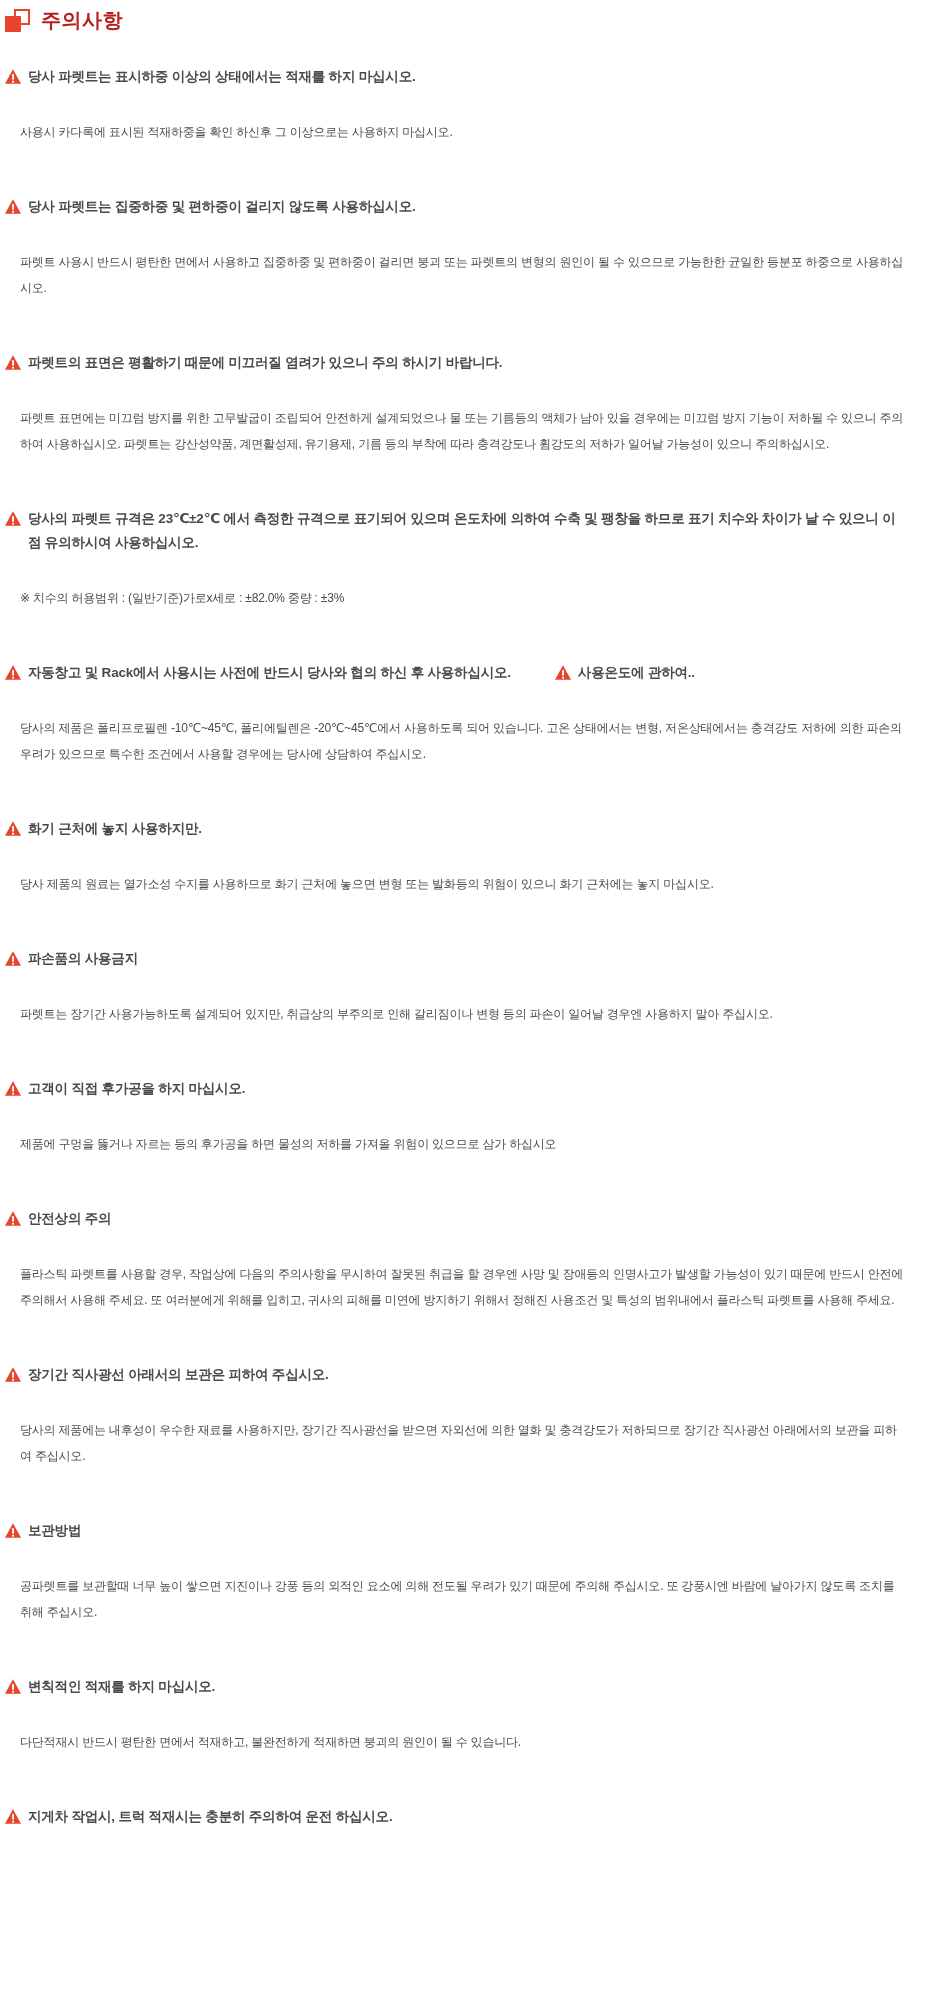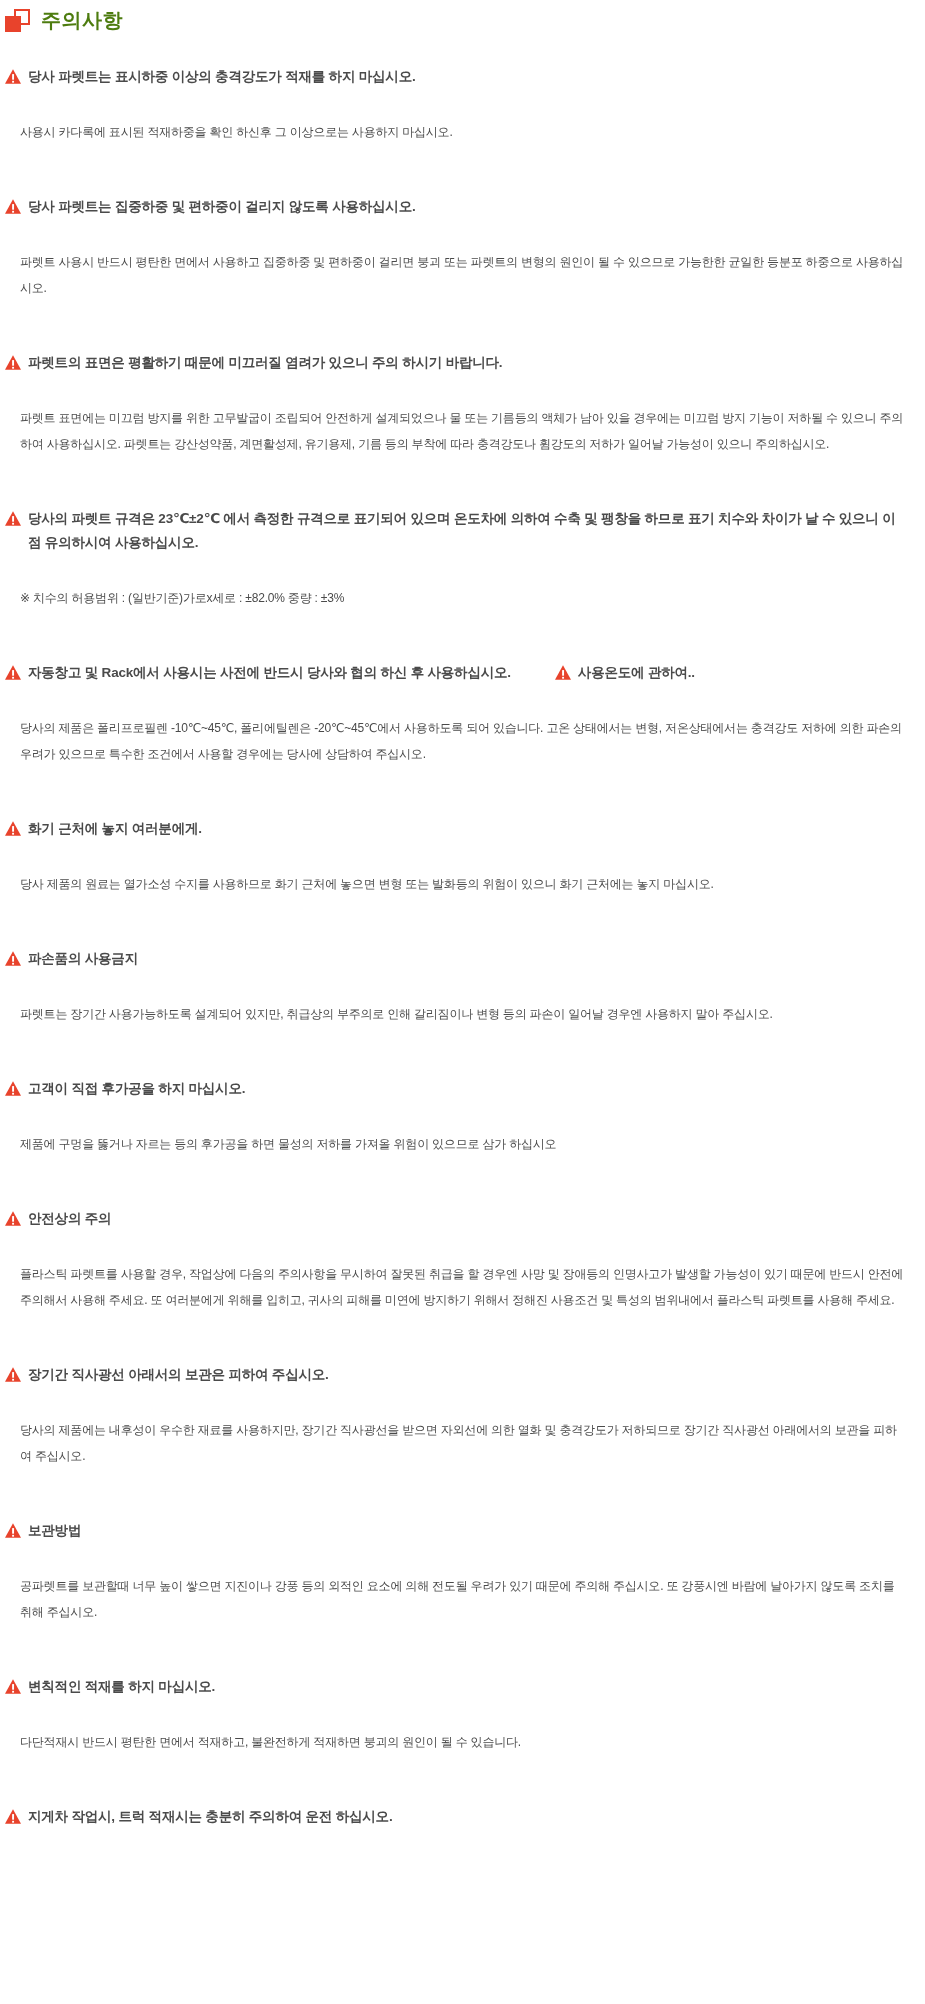--- a/index.html
+++ b/index.html
@@ -39,21 +39,21 @@
   }
   .title-icon .sq-front {
     position: absolute;
     bottom: 0; left: 0;
     width: 16px; height: 16px;
     background: #e8432c;
   }
   .page-title {
     font-size: 20px;
     font-weight: bold;
-    color: #4d7c0f;
+    color: #b91c1c;
     letter-spacing: 0.5px;
   }
   
   .section { }
   .sec-head {
     display: flex;
     align-items: flex-start;
     margin-bottom: 30px;
     line-height: 24px;
   }
@@ -96,21 +96,21 @@
   <div id="sections">
       <div class="section">
         <div class="sec-head">
           <span class="warning-tri">
             <svg viewBox="0 0 20 18" xmlns="http://www.w3.org/2000/svg">
               <path d="M10 0 L20 18 L0 18 Z" fill="#e8432c"></path>
               <rect x="8.9" y="6" width="2.4" height="7" fill="#ffffff"></rect>
               <rect x="8.9" y="14.4" width="2.4" height="2.3" fill="#ffffff"></rect>
             </svg>
           </span>
-          <span class="head-text">당사 파렛트는 표시하중 이상의 충격강도가 적재를 하지 마십시오.</span>
+          <span class="head-text">당사 파렛트는 표시하중 이상의 상태에서는 적재를 하지 마십시오.</span>
         </div>
         <p class="sec-body">사용시 카다록에 표시된 적재하중을 확인 하신후 그 이상으로는 사용하지 마십시오.</p>
       </div>
       <div class="section">
         <div class="sec-head">
           <span class="warning-tri">
             <svg viewBox="0 0 20 18" xmlns="http://www.w3.org/2000/svg">
               <path d="M10 0 L20 18 L0 18 Z" fill="#e8432c"></path>
               <rect x="8.9" y="6" width="2.4" height="7" fill="#ffffff"></rect>
               <rect x="8.9" y="14.4" width="2.4" height="2.3" fill="#ffffff"></rect>
@@ -169,21 +169,21 @@
       </div>
       <div class="section">
         <div class="sec-head">
           <span class="warning-tri">
             <svg viewBox="0 0 20 18" xmlns="http://www.w3.org/2000/svg">
               <path d="M10 0 L20 18 L0 18 Z" fill="#e8432c"></path>
               <rect x="8.9" y="6" width="2.4" height="7" fill="#ffffff"></rect>
               <rect x="8.9" y="14.4" width="2.4" height="2.3" fill="#ffffff"></rect>
             </svg>
           </span>
-          <span class="head-text">화기 근처에 놓지 여러분에게.</span>
+          <span class="head-text">화기 근처에 놓지 사용하지만.</span>
         </div>
         <p class="sec-body">당사 제품의 원료는 열가소성 수지를 사용하므로 화기 근처에 놓으면 변형 또는 발화등의 위험이 있으니 화기 근처에는 놓지 마십시오.</p>
       </div>
       <div class="section">
         <div class="sec-head">
           <span class="warning-tri">
             <svg viewBox="0 0 20 18" xmlns="http://www.w3.org/2000/svg">
               <path d="M10 0 L20 18 L0 18 Z" fill="#e8432c"></path>
               <rect x="8.9" y="6" width="2.4" height="7" fill="#ffffff"></rect>
               <rect x="8.9" y="14.4" width="2.4" height="2.3" fill="#ffffff"></rect>

